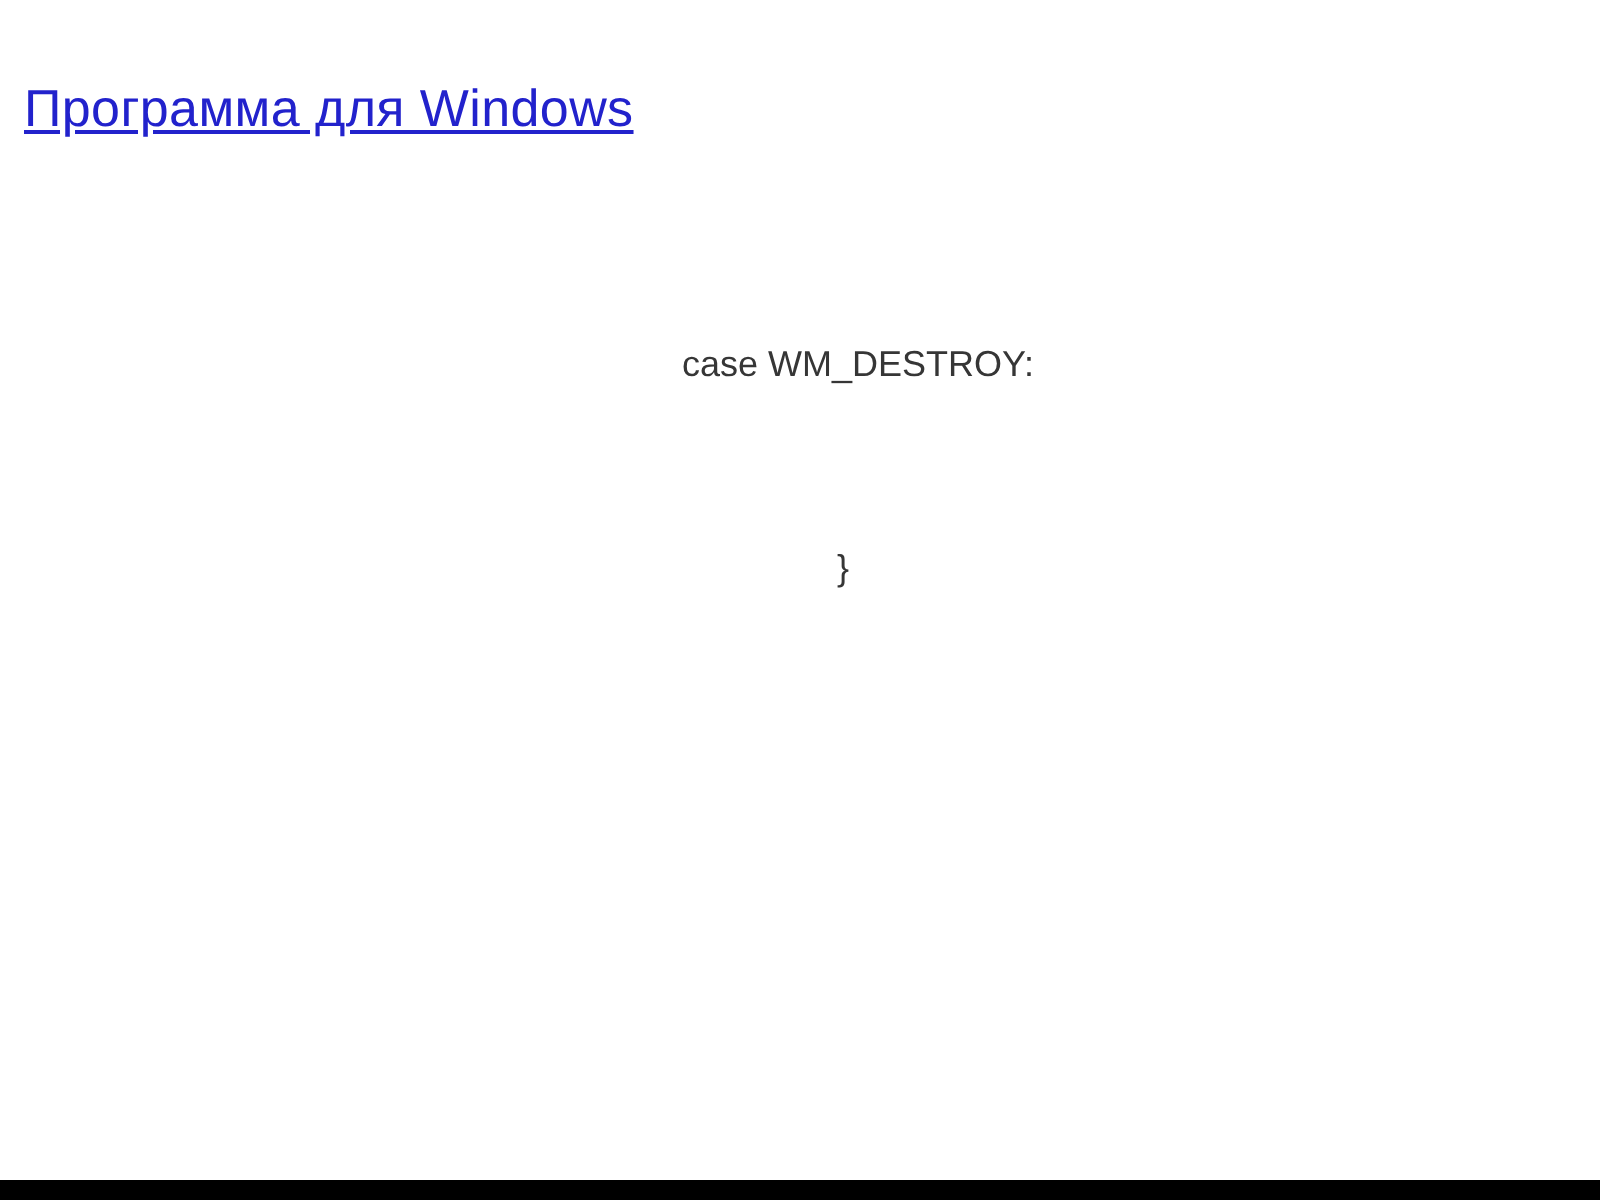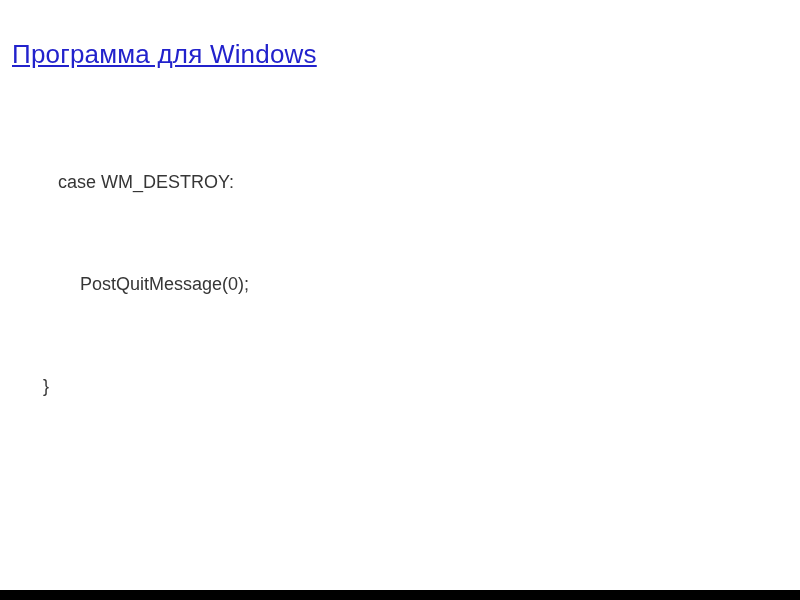--- a/index.html
+++ b/index.html
@@ -30,21 +30,21 @@
   .code-block {
     position: absolute;
     top: 97px;
     left: 0;
     width: 100%;
     font-size: 18px;
     line-height: 34px;
     color: #363636;
     white-space: pre;
   }
-  .code-line { margin: 0; }
+  .code-line { margin: 0; text-align: center; }
   .indent-case   { padding-left: 58px; }
   .indent-body   { padding-left: 80px; }
   .indent-brace1 { padding-left: 43px; }
   .bottom-bar {
     position: absolute;
     left: 0;
     bottom: 0;
     width: 100%;
     height: 10px;
     background: #000000;
@@ -52,21 +52,20 @@
 </style>
 </head>
 <body>
 
 <div class="slide">
 
   <h1 class="slide-title">Программа для Windows</h1>
 
   <div class="code-block">
     <div class="code-line indent-case">case WM_DESTROY:</div>
-    <div class="code-line indent-body">PostQuitMessage(0);</div>
     <div class="code-line indent-brace1">}</div>
     
     
   </div>
 
   <div class="bottom-bar"></div>
 
 </div>
 
 </body></html>

